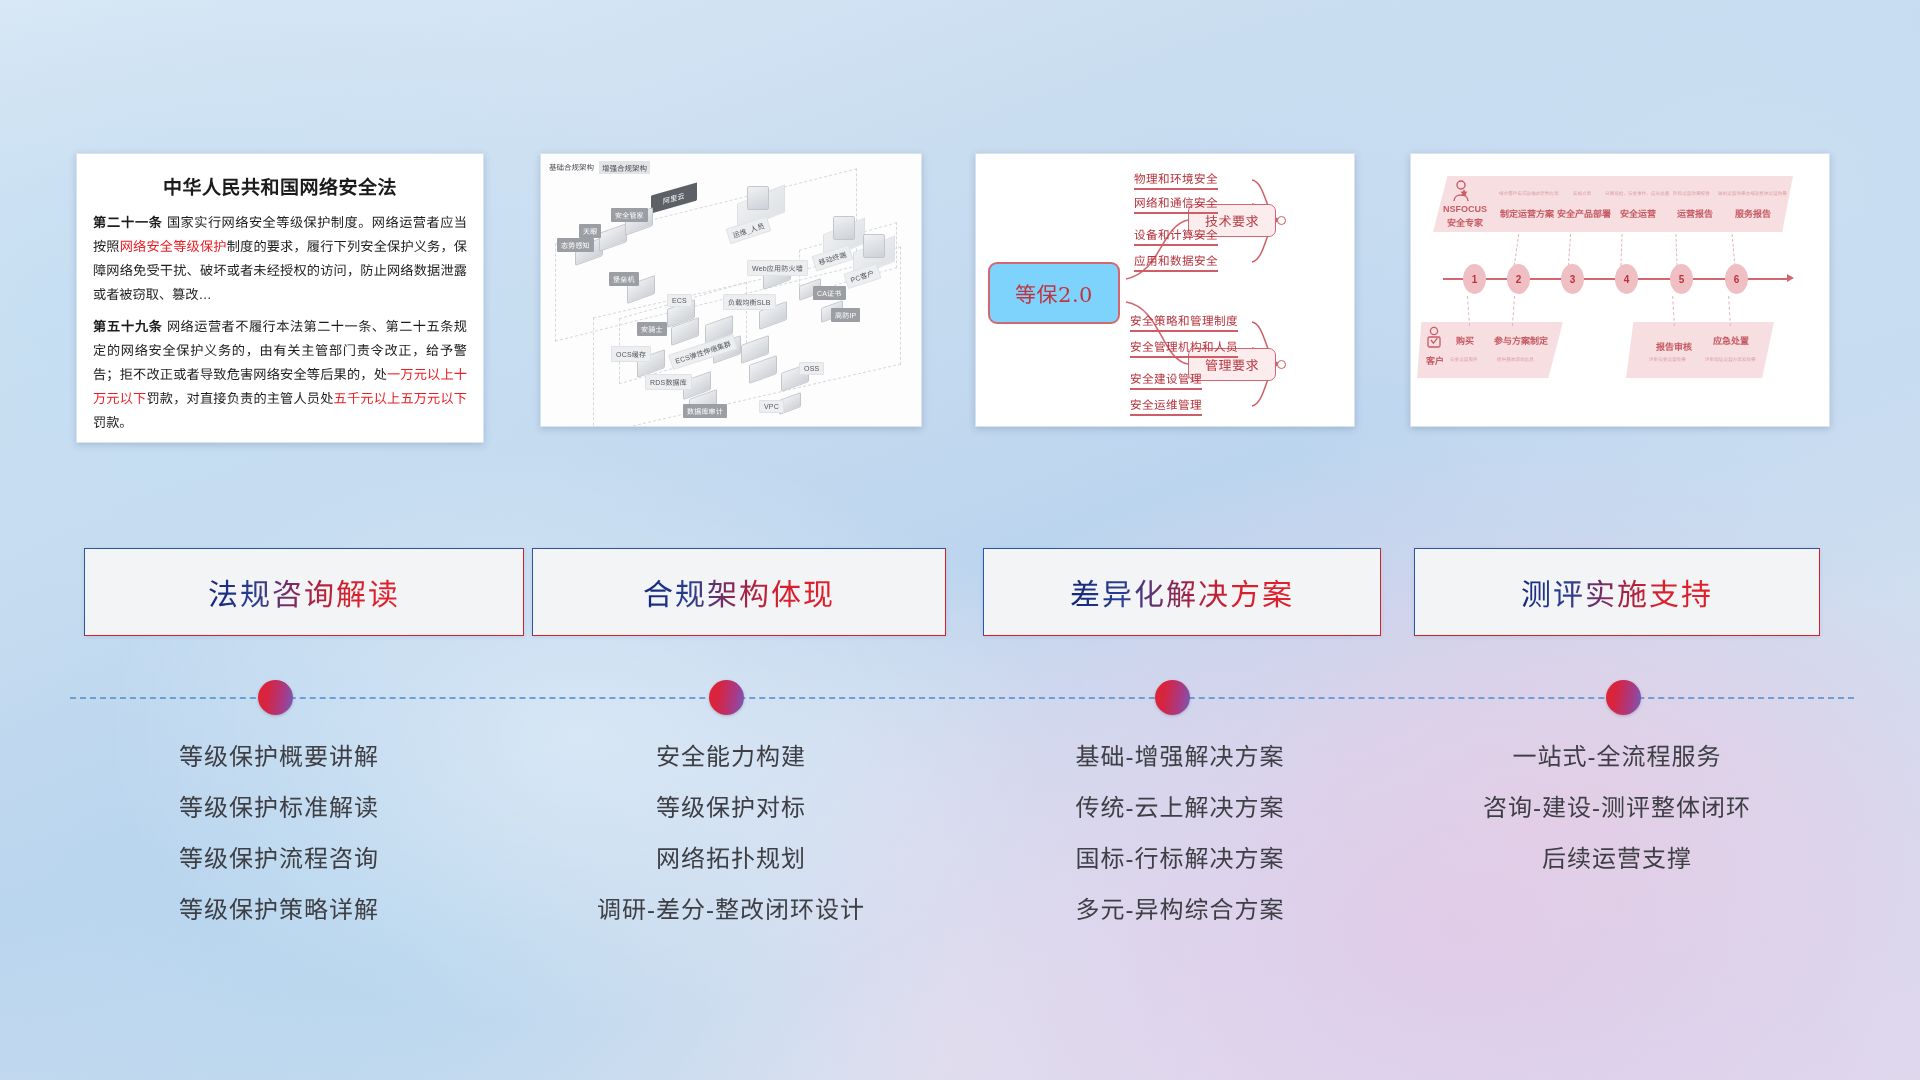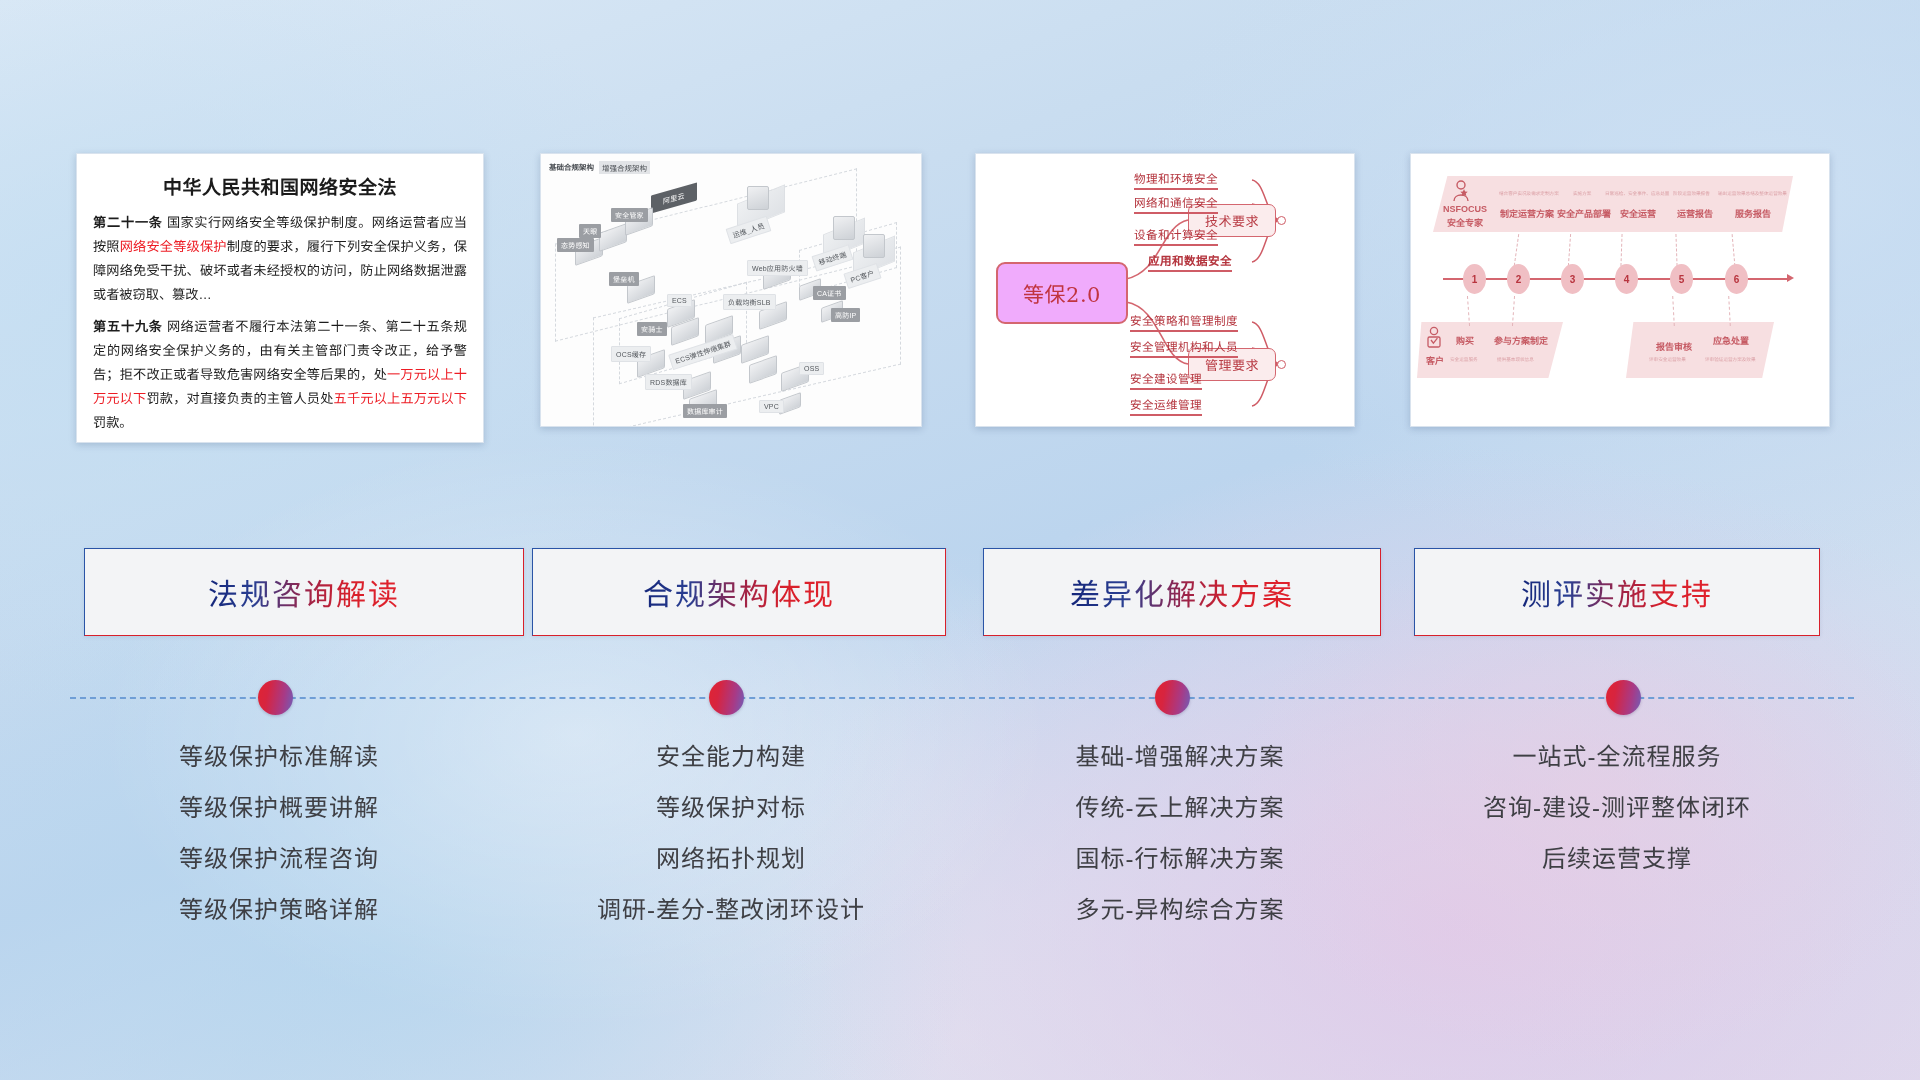--- a/index.html
+++ b/index.html
@@ -55,22 +55,22 @@
   .cl-cube.sm{width:20px;height:13px;}
   .cl-plate{position:absolute;width:52px;height:30px;
             background:linear-gradient(150deg,#eef0f2,#dfe2e6);transform:skewY(-22deg);
             border:1px solid #dde0e4;}
   .cl-dash{position:absolute;border:1px dashed #d5d9de;}
   .cl-head{position:absolute;font-size:7.5px;color:#4a4e53;}
 
   
   #card3{left:975px;top:153px;width:378px;height:272px;}
   .mm{position:absolute;inset:0;}
-  .mm-root{position:absolute;left:20px;top:108px;width:128px;height:58px;
-           background:#f0abfc;border:2.5px solid #d4666f;border-radius:9px;
+  .mm-root{position:absolute;left:12px;top:108px;width:128px;height:58px;
+           background:#7dd3fc;border:2.5px solid #d4666f;border-radius:9px;
            display:flex;align-items:center;justify-content:center;
            color:#c0343f;font-size:21px;letter-spacing:.5px;
            font-family:"DejaVu Serif","Liberation Serif",serif;}
   .mm-branch{position:absolute;width:86px;height:31px;background:#fbeced;
              border:1.6px solid #d4666f;border-radius:7px;
              display:flex;align-items:center;justify-content:center;
              color:#b83b44;font-size:13px;letter-spacing:.5px;
              font-family:"DejaVu Serif","Liberation Serif",serif;}
   .mm-leaf{position:absolute;color:#b4343d;font-size:11.6px;white-space:nowrap;
            padding-bottom:2px;border-bottom:2px solid #cf5c66;
@@ -146,21 +146,21 @@
     <div class="card" id="card1">
       <div class="law-inner">
         <div class="law-title">中华人民共和国网络安全法</div>
         <p class="law-p"><b>第二十一条</b><span> 国家实行网络安全等级保护制度。网络运营者应当按照</span><span class="hl">网络安全等级保护</span><span>制度的要求，履行下列安全保护义务，保障网络免受干扰、破坏或者未经授权的访问，防止网络数据泄露或者被窃取、篡改…</span></p>
         <p class="law-p"><b>第五十九条</b><span> 网络运营者不履行本法第二十一条、第二十五条规定的网络安全保护义务的，由有关主管部门责令改正，给予警告；拒不改正或者导致危害网络安全等后果的，处</span><span class="hl">一万元以上十万元以下</span><span>罚款，对直接负责的主管人员处</span><span class="hl">五千元以上五万元以下</span><span>罚款。</span></p>
       </div>
     </div>
 
     <div class="card" id="card2">
       <div class="diagwrap">
-        <div class="cl-head" style="left:8px;top:7px;font-weight:bold;">基础合规架构</div>
+        <div class="cl-head" style="left:8px;top:7px;">基础合规架构</div>
         <div class="cl-head" style="left:58px;top:7px;background:#e2e4e7;padding:1px 3px;">增强合规架构</div>
 
         <div class="cl-dash" style="left:14px;top:52px;width:300px;height:96px;transform:skewY(-14deg);"></div>
         <div class="cl-dash" style="left:52px;top:128px;width:306px;height:116px;transform:skewY(-13deg);"></div>
         <div class="cl-dash" style="left:78px;top:146px;width:126px;height:64px;transform:skewY(-16deg);"></div>
         <div class="cl-dash" style="left:258px;top:82px;width:96px;height:44px;transform:skewY(-16deg);"></div>
 
         <div class="cl-label dark" style="left:110px;top:35px;transform:skewY(-16deg);padding:4px 12px;">阿里云</div>
 
         <div class="cl-node" style="left:34px;top:88px;">
@@ -283,21 +283,21 @@
           <path d="M305 210 C 290 210, 290 250, 276 252" stroke="#cf5c66" stroke-width="1.5" fill="none"></path>
         </svg>
 
         <div class="mm-root">等保2.0</div>
 
         <div class="mm-branch" style="left:212px;top:50px;">技术要求</div>
         <div class="mm-node-dot" style="left:301px;top:62px;"></div>
         <div class="mm-leaf" style="left:158px;top:16px;">物理和环境安全</div>
         <div class="mm-leaf" style="left:158px;top:40px;">网络和通信安全</div>
         <div class="mm-leaf" style="left:158px;top:72px;">设备和计算安全</div>
-        <div class="mm-leaf" style="left:172px;top:98px;font-weight:bold;">应用和数据安全</div>
+        <div class="mm-leaf" style="left:158px;top:98px;">应用和数据安全</div>
 
         <div class="mm-branch" style="left:212px;top:194px;">管理要求</div>
         <div class="mm-node-dot" style="left:301px;top:206px;"></div>
         <div class="mm-leaf" style="left:154px;top:158px;">安全策略和管理制度</div>
         <div class="mm-leaf" style="left:154px;top:184px;">安全管理机构和人员</div>
         <div class="mm-leaf" style="left:154px;top:216px;">安全建设管理</div>
         <div class="mm-leaf" style="left:154px;top:242px;">安全运维管理</div>
       </div>
     </div>
 
@@ -379,22 +379,22 @@
     <span>测评实施支持</span>
   </div>
 
   <div class="tl-line"></div>
   <div class="tl-dot" id="d1"></div>
   <div class="tl-dot" id="d2"></div>
   <div class="tl-dot" id="d3"></div>
   <div class="tl-dot" id="d4"></div>
 
   <div class="col" id="c1">
+    <div class="li">等级保护概要讲解</div>
     <div class="li">等级保护标准解读</div>
-    <div class="li">等级保护概要讲解</div>
     <div class="li">等级保护流程咨询</div>
     <div class="li">等级保护策略详解</div>
   </div>
   <div class="col" id="c2">
     <div class="li">安全能力构建</div>
     <div class="li">等级保护对标</div>
     <div class="li">网络拓扑规划</div>
     <div class="li">调研-差分-整改闭环设计</div>
   </div>
   <div class="col" id="c3">

